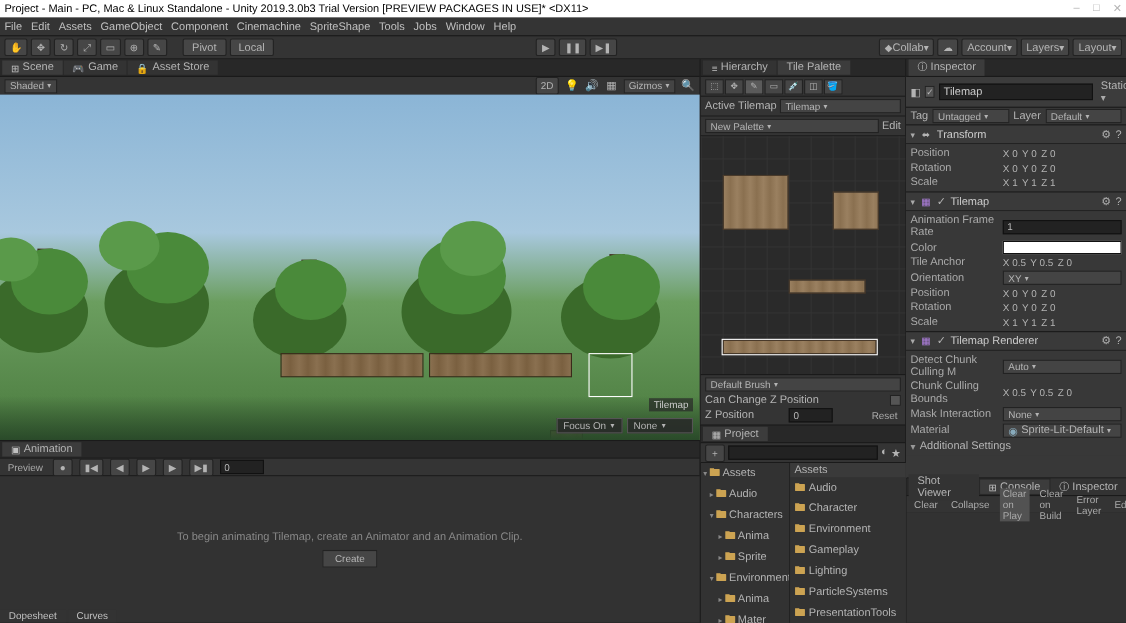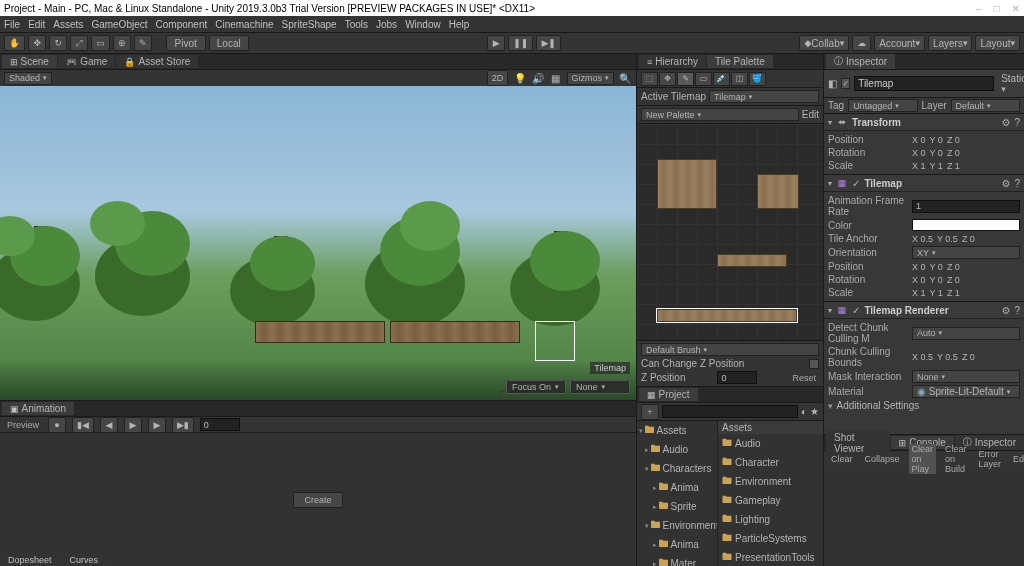--- a/index.html
+++ b/index.html
@@ -65,21 +65,21 @@
 .right-col { flex:1; display:flex; flex-direction:column; border-left:1px solid #1a1a1a; min-width:0; }
 .insp-header { background:#3c3c3c; padding:3px 4px; display:flex; align-items:center; gap:4px; font-size:10px; border-bottom:1px solid #1a1a1a; }
 .insp-header .cb { width:11px; height:11px; background:#555; border:1px solid #222; display:flex; align-items:center; justify-content:center; font-size:8px; color:#bbb; }
 .insp-header input.name { background:#222; border:1px solid #111; flex:1; font-size:10px; padding:1px 3px; color:#ccc; }
 .insp-row { display:flex; align-items:center; gap:4px; padding:1px 4px; font-size:9px; }
 .insp-row .lbl { width:80px; color:#aaa; }
 .insp-row .val { flex:1; }
 .comp-header { background:#3a3a3a; padding:2px 4px; display:flex; align-items:center; gap:4px; font-size:10px; border-top:1px solid #1a1a1a; border-bottom:1px solid #222; }
 .comp-header::before { content:"▾"; font-size:8px; color:#aaa; }
 .comp-header .ico { width:12px; height:12px; display:flex; align-items:center; justify-content:center; font-size:9px; }
-.comp-header .ttl { flex:1; font-weight:700; color:#ccc; }
+.comp-header .ttl { flex:1; font-weight:400; color:#ccc; }
 .comp-header .cog { color:#aaa; font-size:10px; }
 .comp-body { background:#383838; padding:2px 0; }
 .xyz { display:flex; gap:4px; flex:1; }
 .xyz span { display:flex; align-items:center; gap:2px; font-size:9px; }
 .color-field { width:100%; height:12px; background:#fff; border:1px solid #111; }
 .console-area { border-top:1px solid #1a1a1a; }
 .console-tb { background:#343434; height:15px; display:flex; align-items:center; gap:6px; padding:0 4px; font-size:9px; }
 .tbtn { font-size:9px; color:#aaa; padding:0 3px; }
 .tbtn.on { background:#525252; }
 .dis { color:#666; }
@@ -223,20 +223,21 @@
         <span class="tbtn">Preview</span>
         <span class="tool-btn">●</span>
         <span class="tool-btn">▮◀</span>
         <span class="tool-btn">◀</span>
         <span class="tool-btn">▶</span>
         <span class="tool-btn">▶</span>
         <span class="tool-btn">▶▮</span>
         <input class="inp" value="0" style="">
       </div>
       <div class="anim-body">
+        <div class="msg">To begin animating Tilemap, create an Animator and an Animation Clip.</div>
         <div class="btn">Create</div>
         <div class="anim-btm">
           <div class="tab">Dopesheet</div>
           <div class="tab">Curves</div>
         </div>
       </div>
     </div>
   </div>
 
   <div class="mid-col">

